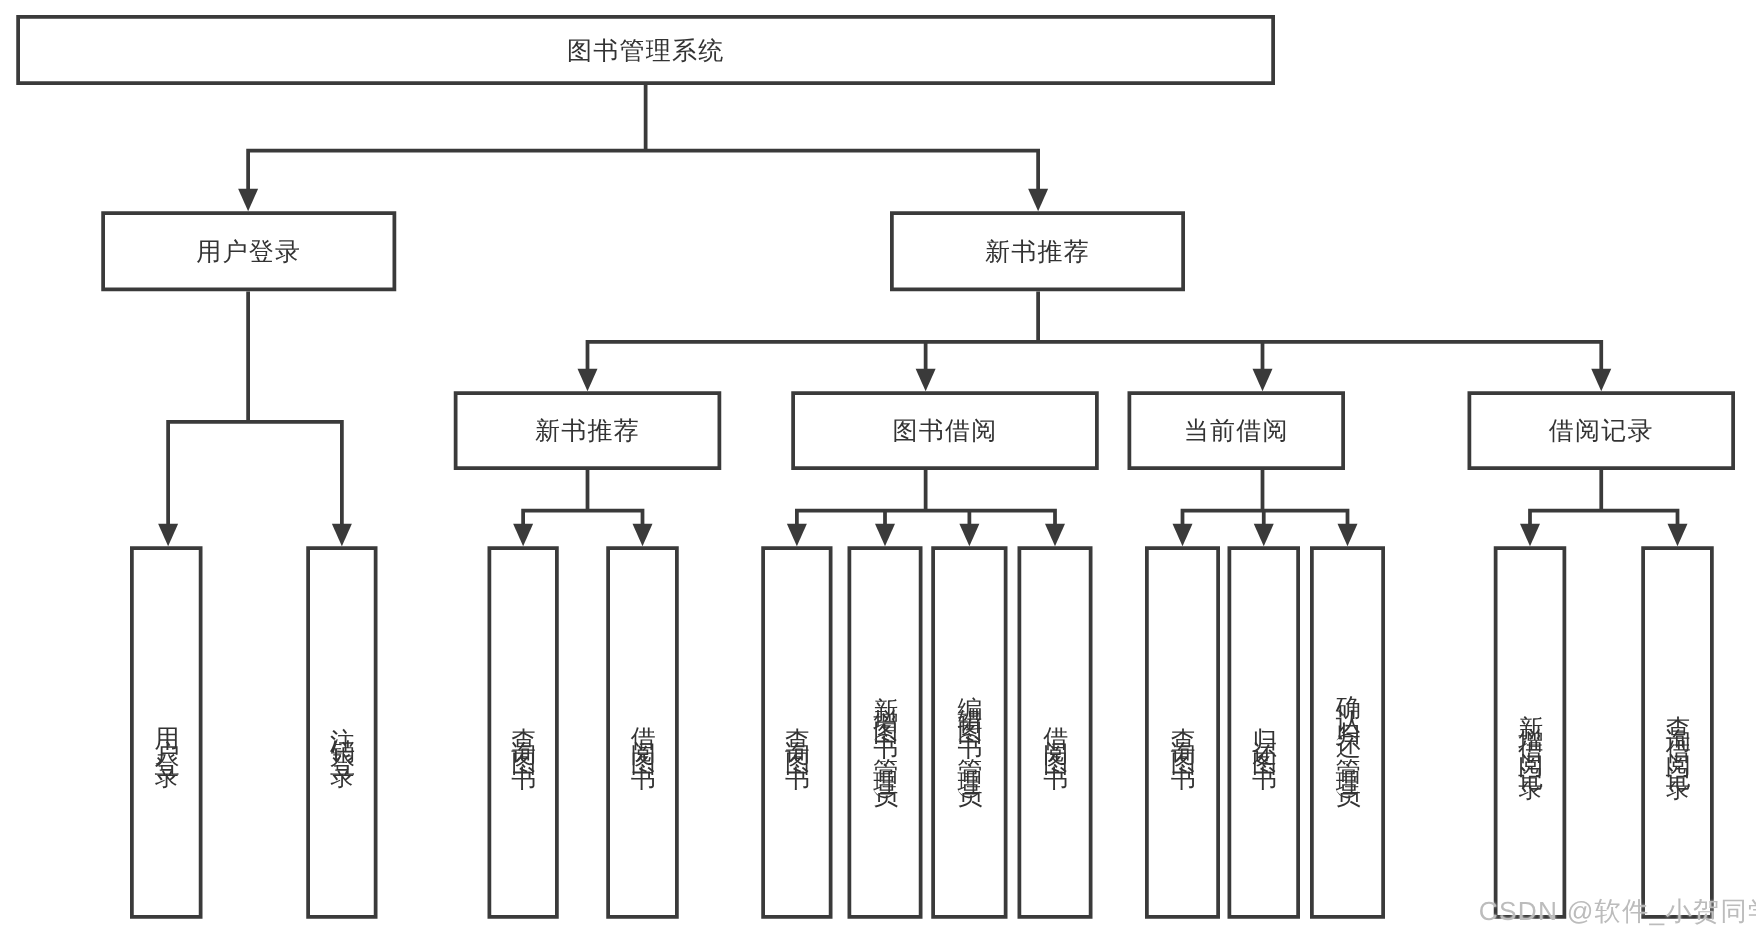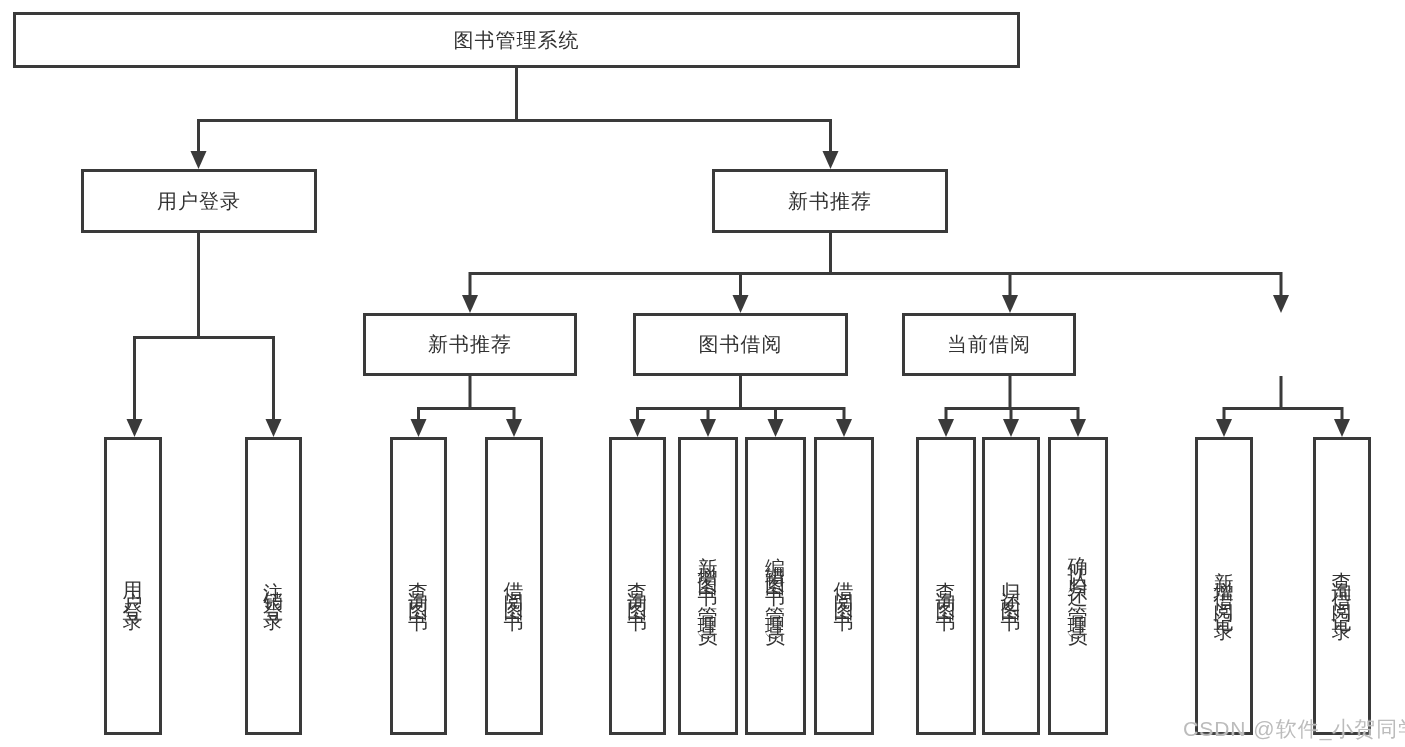--- a/index.html
+++ b/index.html
@@ -114,25 +114,28 @@
   <div class="node h" style="left:81px;top:169px;width:236px;height:64px">
     <span class="lbl">用户登录</span>
   </div>
   <div class="node h" style="left:712px;top:169px;width:236px;height:64px">
     <span class="lbl">新书推荐</span>
   </div>
 
   <div class="node h" style="left:363px;top:313px;width:214px;height:63px">
     <span class="lbl">新书推荐</span>
   </div>
-  <div class="node h" style="left:633px;top:313px;width:215px;height:63px">
+  <div class="node h" style="left:633px;top:313px;width:246px;height:63px">
     <span class="lbl">图书借阅</span>
   </div>
   <div class="node h" style="left:902px;top:313px;width:174px;height:63px">
     <span class="lbl">当前借阅</span>
+  </div>
+  <div class="node h" style="left:1174px;top:313px;width:214px;height:63px">
+    <span class="lbl">借阅记录</span>
   </div>
 
   <div class="node v" style="left:104px;top:437px;width:58px;height:298px">
     <span class="lbl">用户登录</span>
   </div>
   <div class="node v" style="left:245px;top:437px;width:57px;height:298px">
     <span class="lbl">注销登录</span>
   </div>
 
   <div class="node v" style="left:390px;top:437px;width:57px;height:298px">

